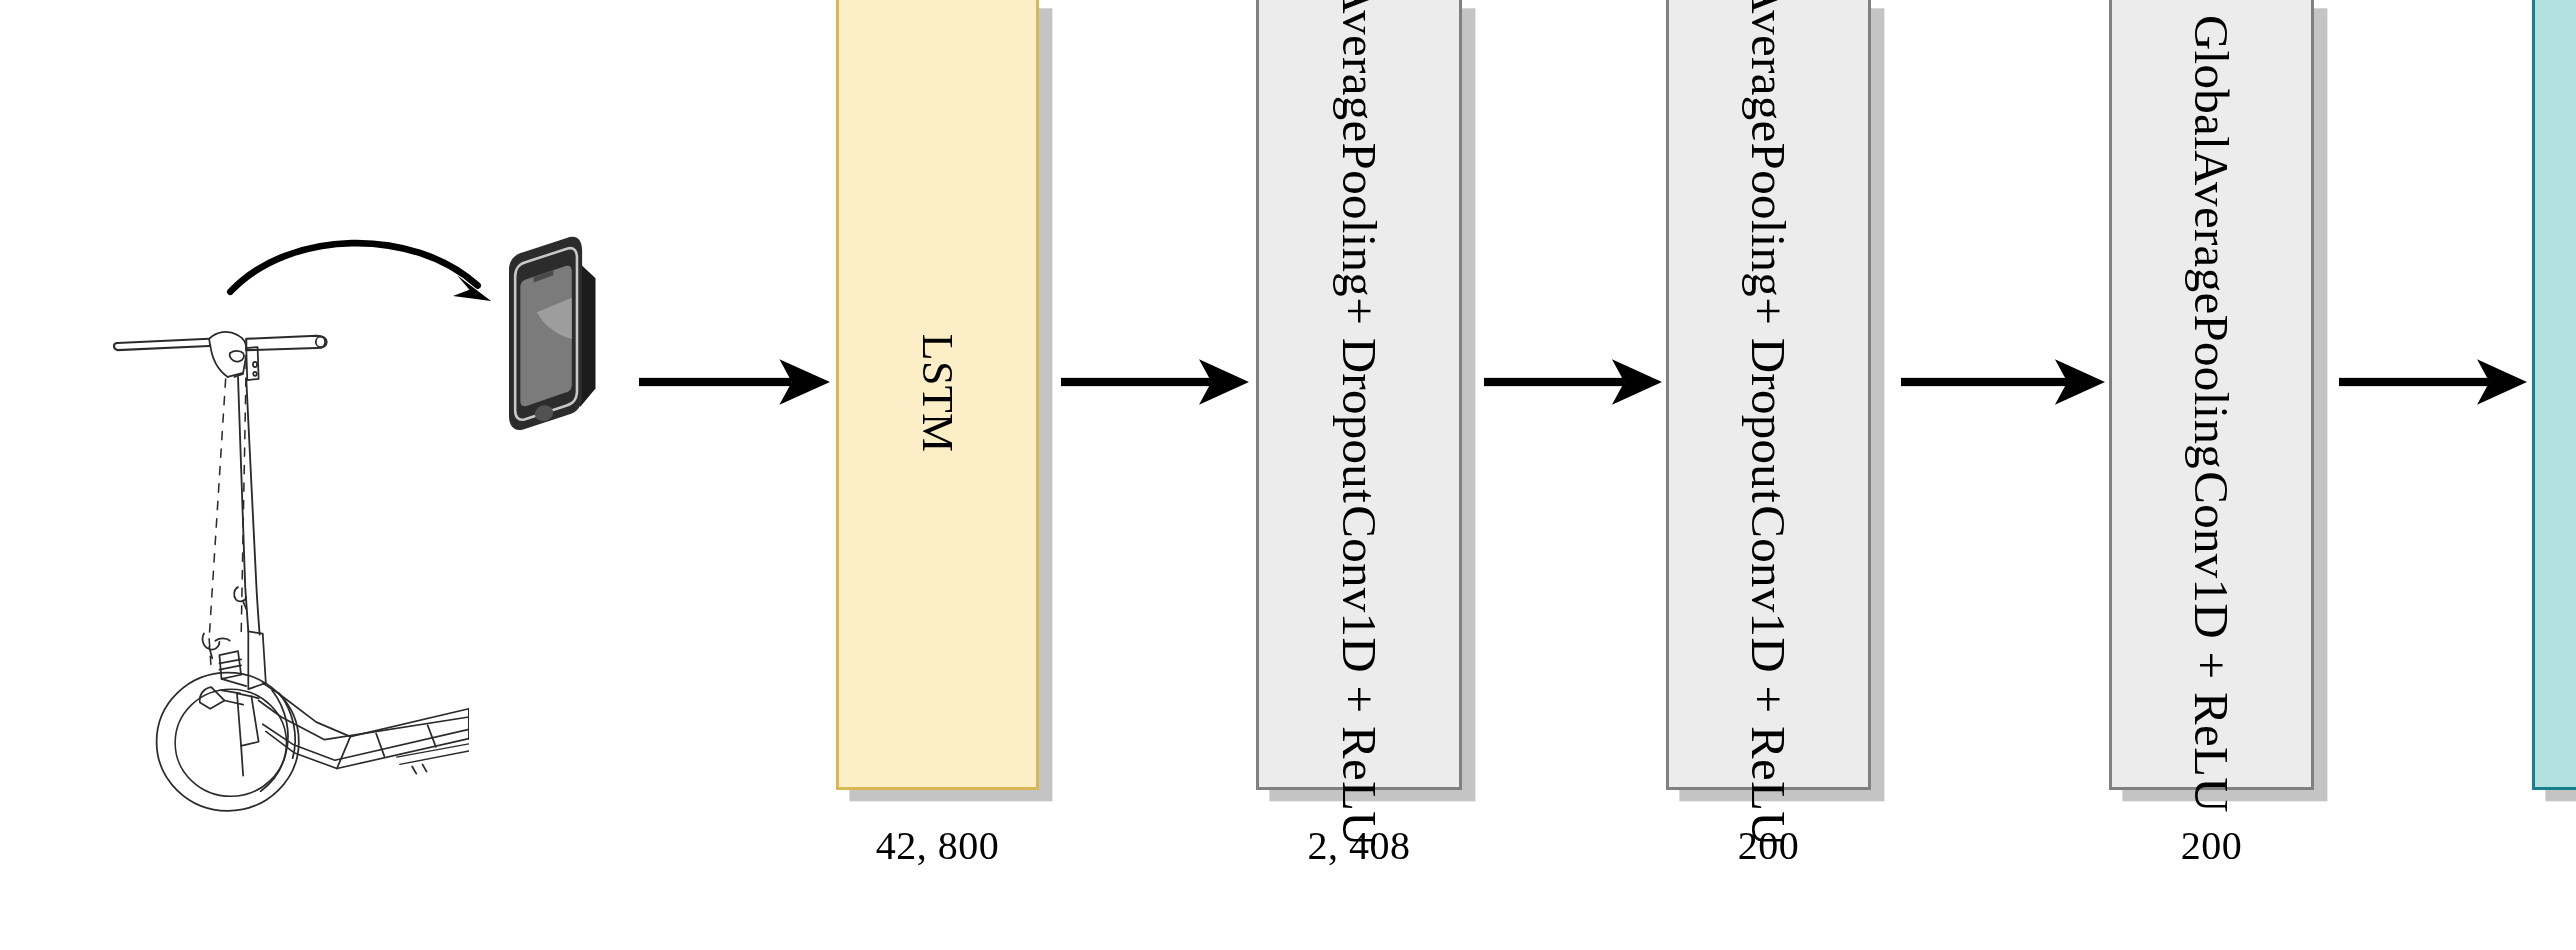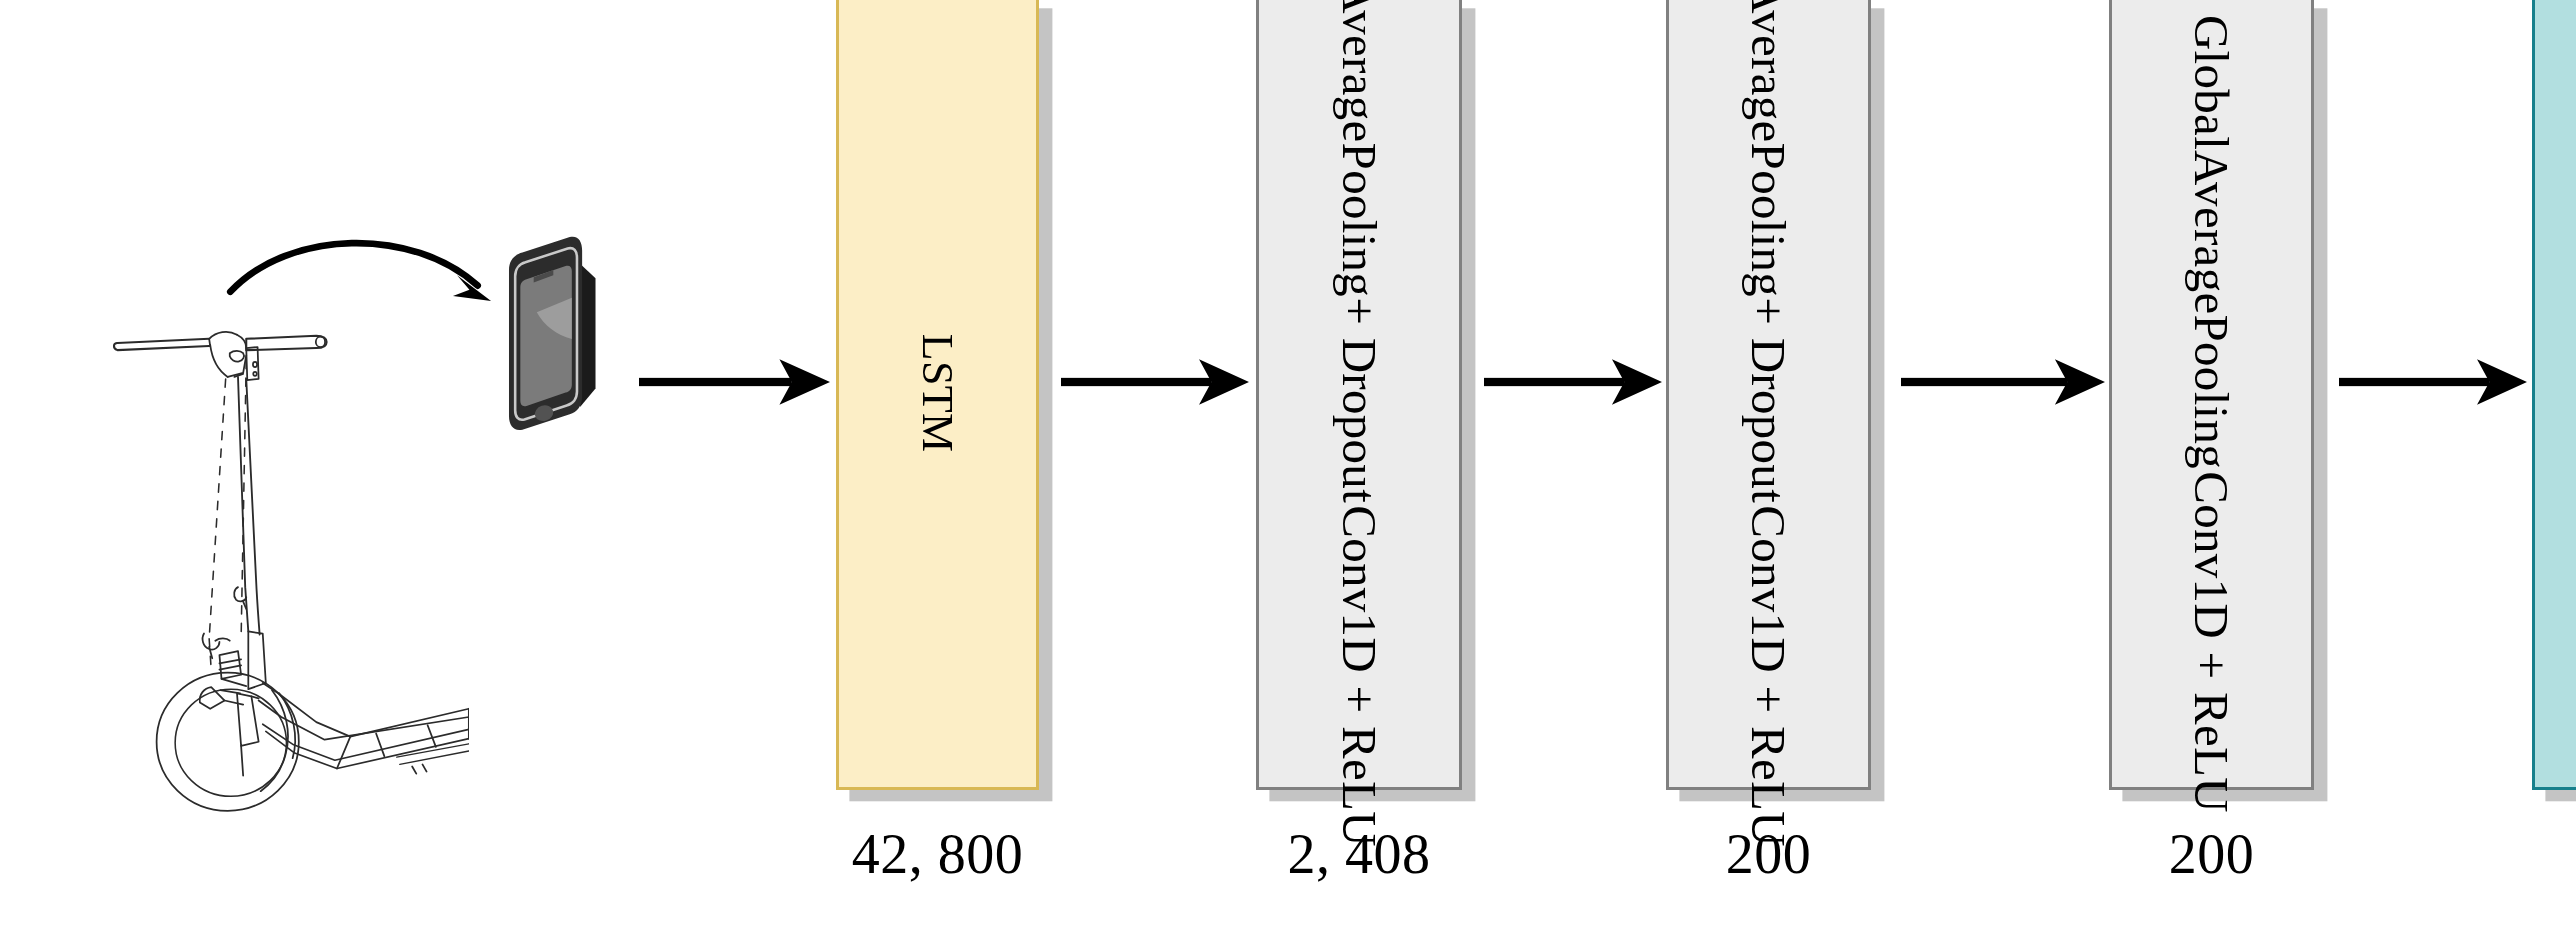--- a/index.html
+++ b/index.html
@@ -99,21 +99,21 @@
     background: #b2dfe0;
     border-color: #17808c;
   }
   .block.lstm .block-line { font-size: 44px; }
 
   
   .count {
     position: absolute;
     top: 822px;
     text-align: center;
-    font-size: 56px;
+    font-size: 40px;
     color: #000000;
     letter-spacing: 0.5px;
   }
 </style>
 </head>
 <body>
 
 <div id="diagram">
 
   <div class="scooter-wrap">

